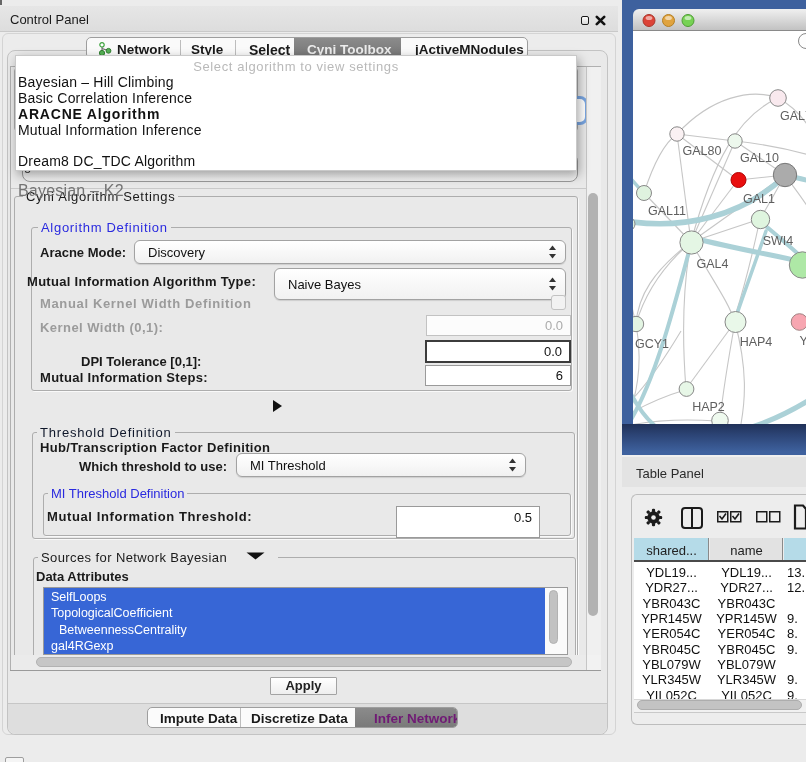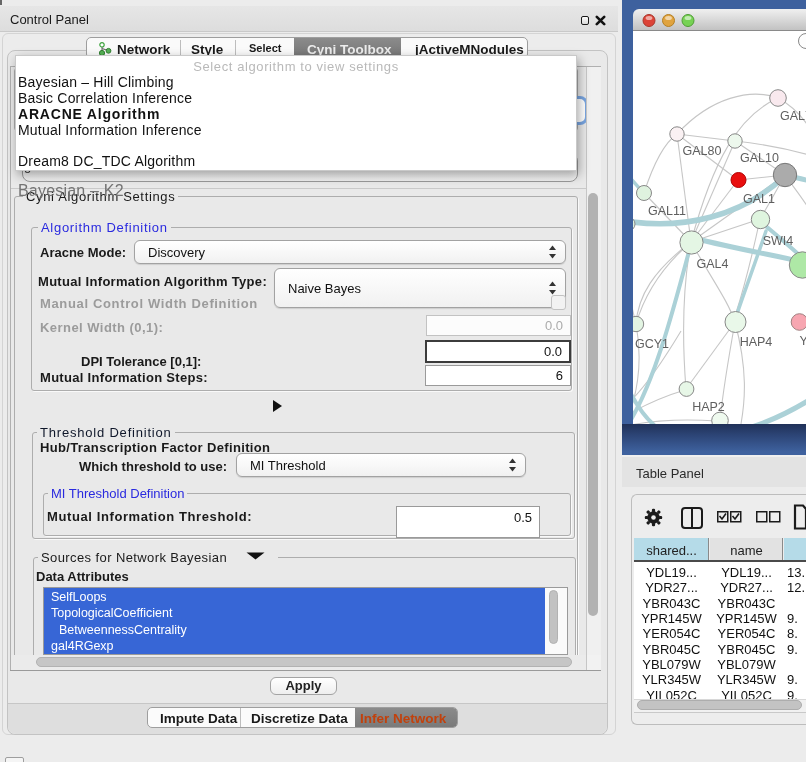--- a/index.html
+++ b/index.html
@@ -39,21 +39,21 @@
   <div class="abs" style="left:148px;top:2px;width:1px;height:18px;background:#bdbdbd;"></div>
   <div class="abs" style="left:207px;top:0;width:107px;height:22px;background:linear-gradient(#8b8b8b,#737373);"></div>
   <svg class="abs" style="left:11px;top:4px;" width="14" height="15" viewBox="0 0 14 15">
     <path d="M4 3 L4 10.5 M4 6.5 L10 8.5" stroke="#666" stroke-width="1.1" fill="none"></path>
     <circle cx="4" cy="2.8" r="2.2" fill="#fff" stroke="#3fa43f" stroke-width="1.2"></circle>
     <circle cx="4" cy="11" r="2.6" fill="#55b355" stroke="#2f7d2f" stroke-width="1"></circle>
     <circle cx="10.5" cy="8.8" r="2.4" fill="#55b355" stroke="#2f7d2f" stroke-width="1"></circle>
   </svg>
   <div class="abs lbl" style="left:30px;top:4px;font-size:13.5px;font-weight:bold;">Network</div>
   <div class="abs lbl" style="left:104px;top:4px;font-size:13.5px;font-weight:bold;">Style</div>
-  <div class="abs lbl" style="left:162px;top:4px;font-size:11px;font-weight:bold;">Select</div>
+  <div class="abs lbl" style="left:162px;top:4px;font-size:14px;font-weight:bold;">Select</div>
   <div class="abs lbl" style="left:220px;top:4px;font-size:13.5px;font-weight:bold;color:#ededed;">Cyni Toolbox</div>
   <div class="abs lbl" style="left:328px;top:4px;font-size:13.5px;font-weight:bold;">jActiveMNodules</div>
 </div>
 
 <div class="abs" style="left:14px;top:68px;width:564px;height:63px;border:1px solid #ababab;border-radius:3px;"></div>
 <div class="abs" style="left:558px;top:96px;width:30px;height:29px;border:3px solid #79a5e0;border-radius:8px;background:#fff;"></div>
 <div class="abs" style="left:22px;top:153px;width:556px;height:29px;border:1px solid #9a9a9a;border-radius:8px;background:linear-gradient(#ffffff,#f0f0f0);"></div>
 <div class="abs" style="left:24px;top:158px;font-size:13px;color:#333;">g</div>
 
 <div class="groupbox" style="left:14px;top:196px;width:564px;height:462px;"></div>
@@ -64,30 +64,30 @@
 
 <div class="abs lbl b" style="left:40px;top:245px;">Aracne Mode:</div>
 <div class="combo" style="left:134px;top:240px;width:432px;height:24px;">
   <span class="ctext">Discovery</span>
   <svg class="carrow" viewBox="0 0 9 14">
       <path d="M4.5 0.5 L8 5 L1 5 Z" fill="#333"></path>
       <path d="M4.5 13.5 L8 9 L1 9 Z" fill="#333"></path>
     </svg>
 </div>
 
-<div class="abs lbl b" style="left:38px;top:274px;letter-spacing:0.3px;">Mutual Information Algorithm Type:</div>
-<div class="combo" style="left:274px;top:268px;width:292px;height:40px;">
+<div class="abs lbl b" style="left:27px;top:274px;letter-spacing:0.3px;">Mutual Information Algorithm Type:</div>
+<div class="combo" style="left:274px;top:268px;width:292px;height:32px;">
   <span class="ctext">Naive Bayes</span>
   <svg class="carrow" viewBox="0 0 9 14">
       <path d="M4.5 0.5 L8 5 L1 5 Z" fill="#333"></path>
       <path d="M4.5 13.5 L8 9 L1 9 Z" fill="#333"></path>
     </svg>
 </div>
 
-<div class="abs lbl b gray" style="left:40px;top:296px;letter-spacing:0.65px;">Manual Control Width Definition</div>
+<div class="abs lbl b gray" style="left:40px;top:296px;letter-spacing:0.65px;">Manual Kernel Width Definition</div>
 <div class="abs" style="left:551px;top:295px;width:15px;height:15px;border:1px solid #c2c2c2;border-radius:3px;background:#f2f2f2;"></div>
 
 <div class="abs lbl b gray" style="left:40px;top:320px;letter-spacing:0.45px;">Kernel Width (0,1):</div>
 <div class="field" style="left:426px;top:315px;width:145px;height:21px;border-color:#c2c2c2;background:#fcfcfc;color:#ababab;">0.0</div>
 
 <div class="abs lbl b" style="left:40px;top:354px;margin-left:41px;">DPI Tolerance [0,1]:</div>
 <div class="field" style="left:425px;top:340px;width:146px;height:23px;border:2px solid #3c3c3c;line-height:19px;">0.0</div>
 
 <div class="abs lbl b" style="left:40px;top:370px;letter-spacing:0.3px;">Mutual Information Steps:</div>
 <div class="field" style="left:425px;top:365px;width:146px;height:21px;">6</div>
@@ -137,29 +137,29 @@
 <div class="abs" style="left:11px;top:655px;width:575px;height:15px;background:#ebebeb;"></div>
 <div class="abs" style="left:36px;top:657px;width:536px;height:10px;background:#c6c6c6;border:1px solid #b2b2b2;border-radius:5px;"></div>
 
 <div class="abs" style="left:586px;top:67px;width:1px;height:603px;background:#c6c6c6;"></div>
 <div class="abs" style="left:587px;top:67px;width:14px;height:588px;background:#f0f0f0;"></div>
 <div class="abs" style="left:588px;top:193px;width:10px;height:423px;background:#b2b2b2;border-radius:5px;"></div>
 <div class="abs" style="left:587px;top:655px;width:14px;height:15px;background:#f2f2f2;"></div>
 
 <div class="abs" style="left:10px;top:670px;width:591px;height:1px;background:#9a9a9a;"></div>
 
-<div class="abs" style="left:270px;top:677px;width:67px;height:18px;background:linear-gradient(#ffffff,#eeeeee);border:1px solid #a3a3a3;border-radius:6px;text-align:center;font-size:13px;font-weight:bold;color:#222;line-height:16px;">Apply</div>
+<div class="abs" style="left:270px;top:677px;width:67px;height:18px;background:linear-gradient(#ffffff,#eeeeee);border:1px solid #a3a3a3;border-radius:1px;text-align:center;font-size:13px;font-weight:bold;color:#222;line-height:16px;">Apply</div>
 
 <div class="abs" style="left:8px;top:703px;width:599px;height:31px;background:#dedede;border-top:1px solid #c6c6c6;border-radius:0 0 8px 8px;"></div>
 <div class="abs" style="left:147px;top:707px;width:311px;height:21px;background:#fbfbfb;border:1px solid #9e9e9e;border-radius:5px;overflow:hidden;">
   <div class="abs" style="left:92px;top:0;width:1px;height:21px;background:#bdbdbd;"></div>
   <div class="abs" style="left:207px;top:0;width:104px;height:21px;background:linear-gradient(#8b8b8b,#787878);"></div>
   <div class="abs lbl" style="left:12px;top:3px;font-size:13.5px;font-weight:bold;">Impute Data</div>
   <div class="abs lbl" style="left:103px;top:3px;font-size:13.5px;font-weight:bold;">Discretize Data</div>
-  <div class="abs lbl" style="left:212px;top:3px;font-size:13.5px;font-weight:bold;color:#c2410c;">Infer Network</div>
+  <div class="abs lbl" style="left:226px;top:3px;font-size:13.5px;font-weight:bold;color:#701a75;">Infer Network</div>
 </div>
 
 <div class="abs" style="left:5px;top:757px;width:19px;height:16px;border:1.5px solid #9e9e9e;background:#f5f5f5;border-radius:2px;"></div>
 
 <div class="abs" style="left:622px;top:0;width:184px;height:455px;background:#3e619e;"></div>
 <div class="abs" style="left:622px;top:424px;width:184px;height:31px;background:linear-gradient(#203158 0%,#2c4475 35%,#3e619e 90%);"></div>
 
 <div class="abs" style="left:633px;top:9px;width:173px;height:22px;background:linear-gradient(#f0f0f0,#c2c2c2);border-bottom:1px solid #8a8a8a;border-radius:6px 0 0 0;"></div>
 <svg class="abs" style="left:641px;top:13px;" width="55" height="15" viewBox="0 0 55 15">
   <circle cx="8" cy="7.5" r="6" fill="#dc4337" stroke="#a8362b" stroke-width="1"></circle>

